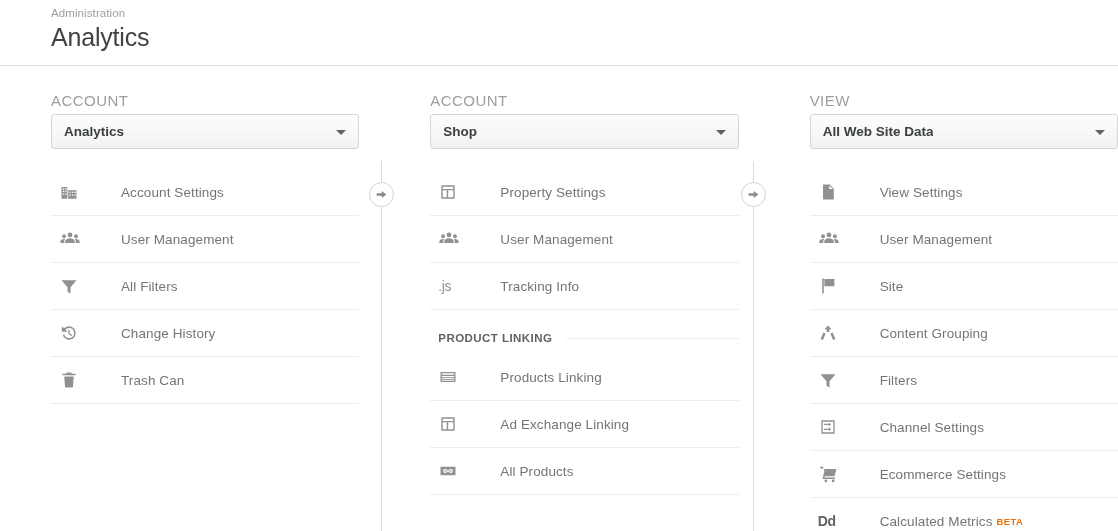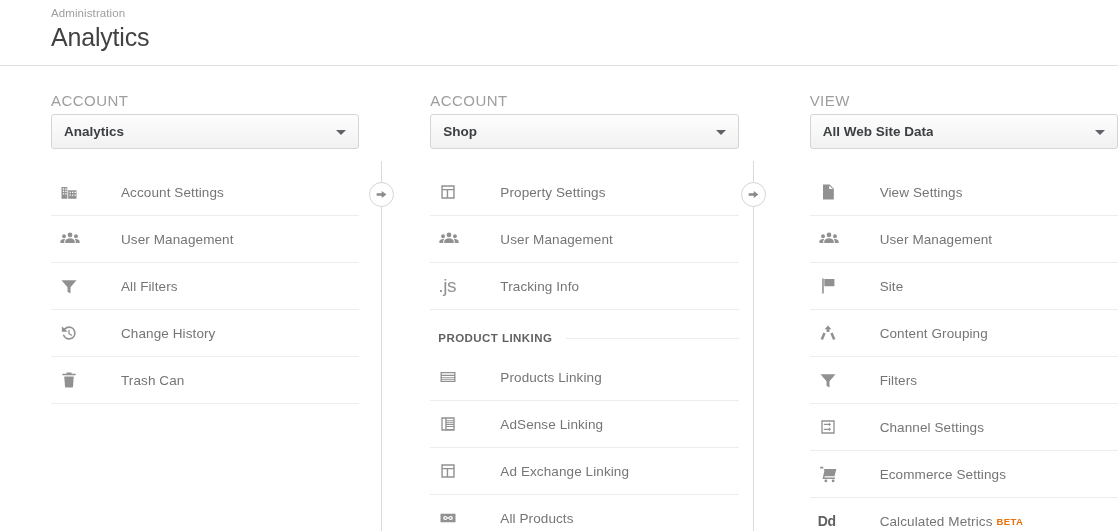--- a/index.html
+++ b/index.html
@@ -124,21 +124,21 @@
     vertical-align: 1px;
   }
   .text-icon {
     font-size: 14px;
     font-weight: bold;
     color: #616161;
     font-family: "Liberation Sans", sans-serif;
     letter-spacing: -0.3px;
   }
   .js-icon {
-    font-size: 19px;
+    font-size: 14px;
     color: #919191;
     letter-spacing: -0.4px;
   }
 
   
   .section-heading {
     display: flex;
     align-items: center;
     height: 44px;
     padding-top: 12px;
@@ -300,28 +300,20 @@
 
       <div class="menu-item">
         <span class="menu-icon">
           <svg width="20" height="20" viewBox="0 0 24 24">
               <path d="M3 6h18v12H3V6zm1.6 1.6v1.8h14.8V7.6H4.6zm0 3.2v1.1h14.8v-1.1H4.6zm0 2.2v1.1h14.8v-1.1H4.6zm0 2.2v1.4h14.8v-1.4H4.6z"></path>
             </svg>
         </span>
         <span class="menu-label">Products Linking</span>
       </div>
 
-      <div class="menu-item">
-        <span class="menu-icon">
-          <svg width="20" height="20" viewBox="0 0 24 24">
-              <path d="M4 4h16v16H4V4zm1.6 1.6v12.8h3.1V5.6H5.6zm4.7 0v1.9h8.1V5.6h-8.1zm0 3.1v1.1h8.1V8.7h-8.1zm0 2.3v1.1h8.1V11h-8.1zm0 2.3v1.1h8.1v-1.1h-8.1zm0 2.3v2.5h8.1v-2.5h-8.1z"></path>
-            </svg>
-        </span>
-        <span class="menu-label">AdSense Linking</span>
-      </div>
 
       <div class="menu-item">
         <span class="menu-icon">
           <svg width="20" height="20" viewBox="0 0 24 24">
               <path d="M4 4h16v16H4V4zm1.7 1.7v2.6h12.6V5.7H5.7zm0 4.3v8.3h4.8V10H5.7zm6.5 0v8.3h6.1V10h-6.1z"></path>
             </svg>
         </span>
         <span class="menu-label">Ad Exchange Linking</span>
       </div>
 

